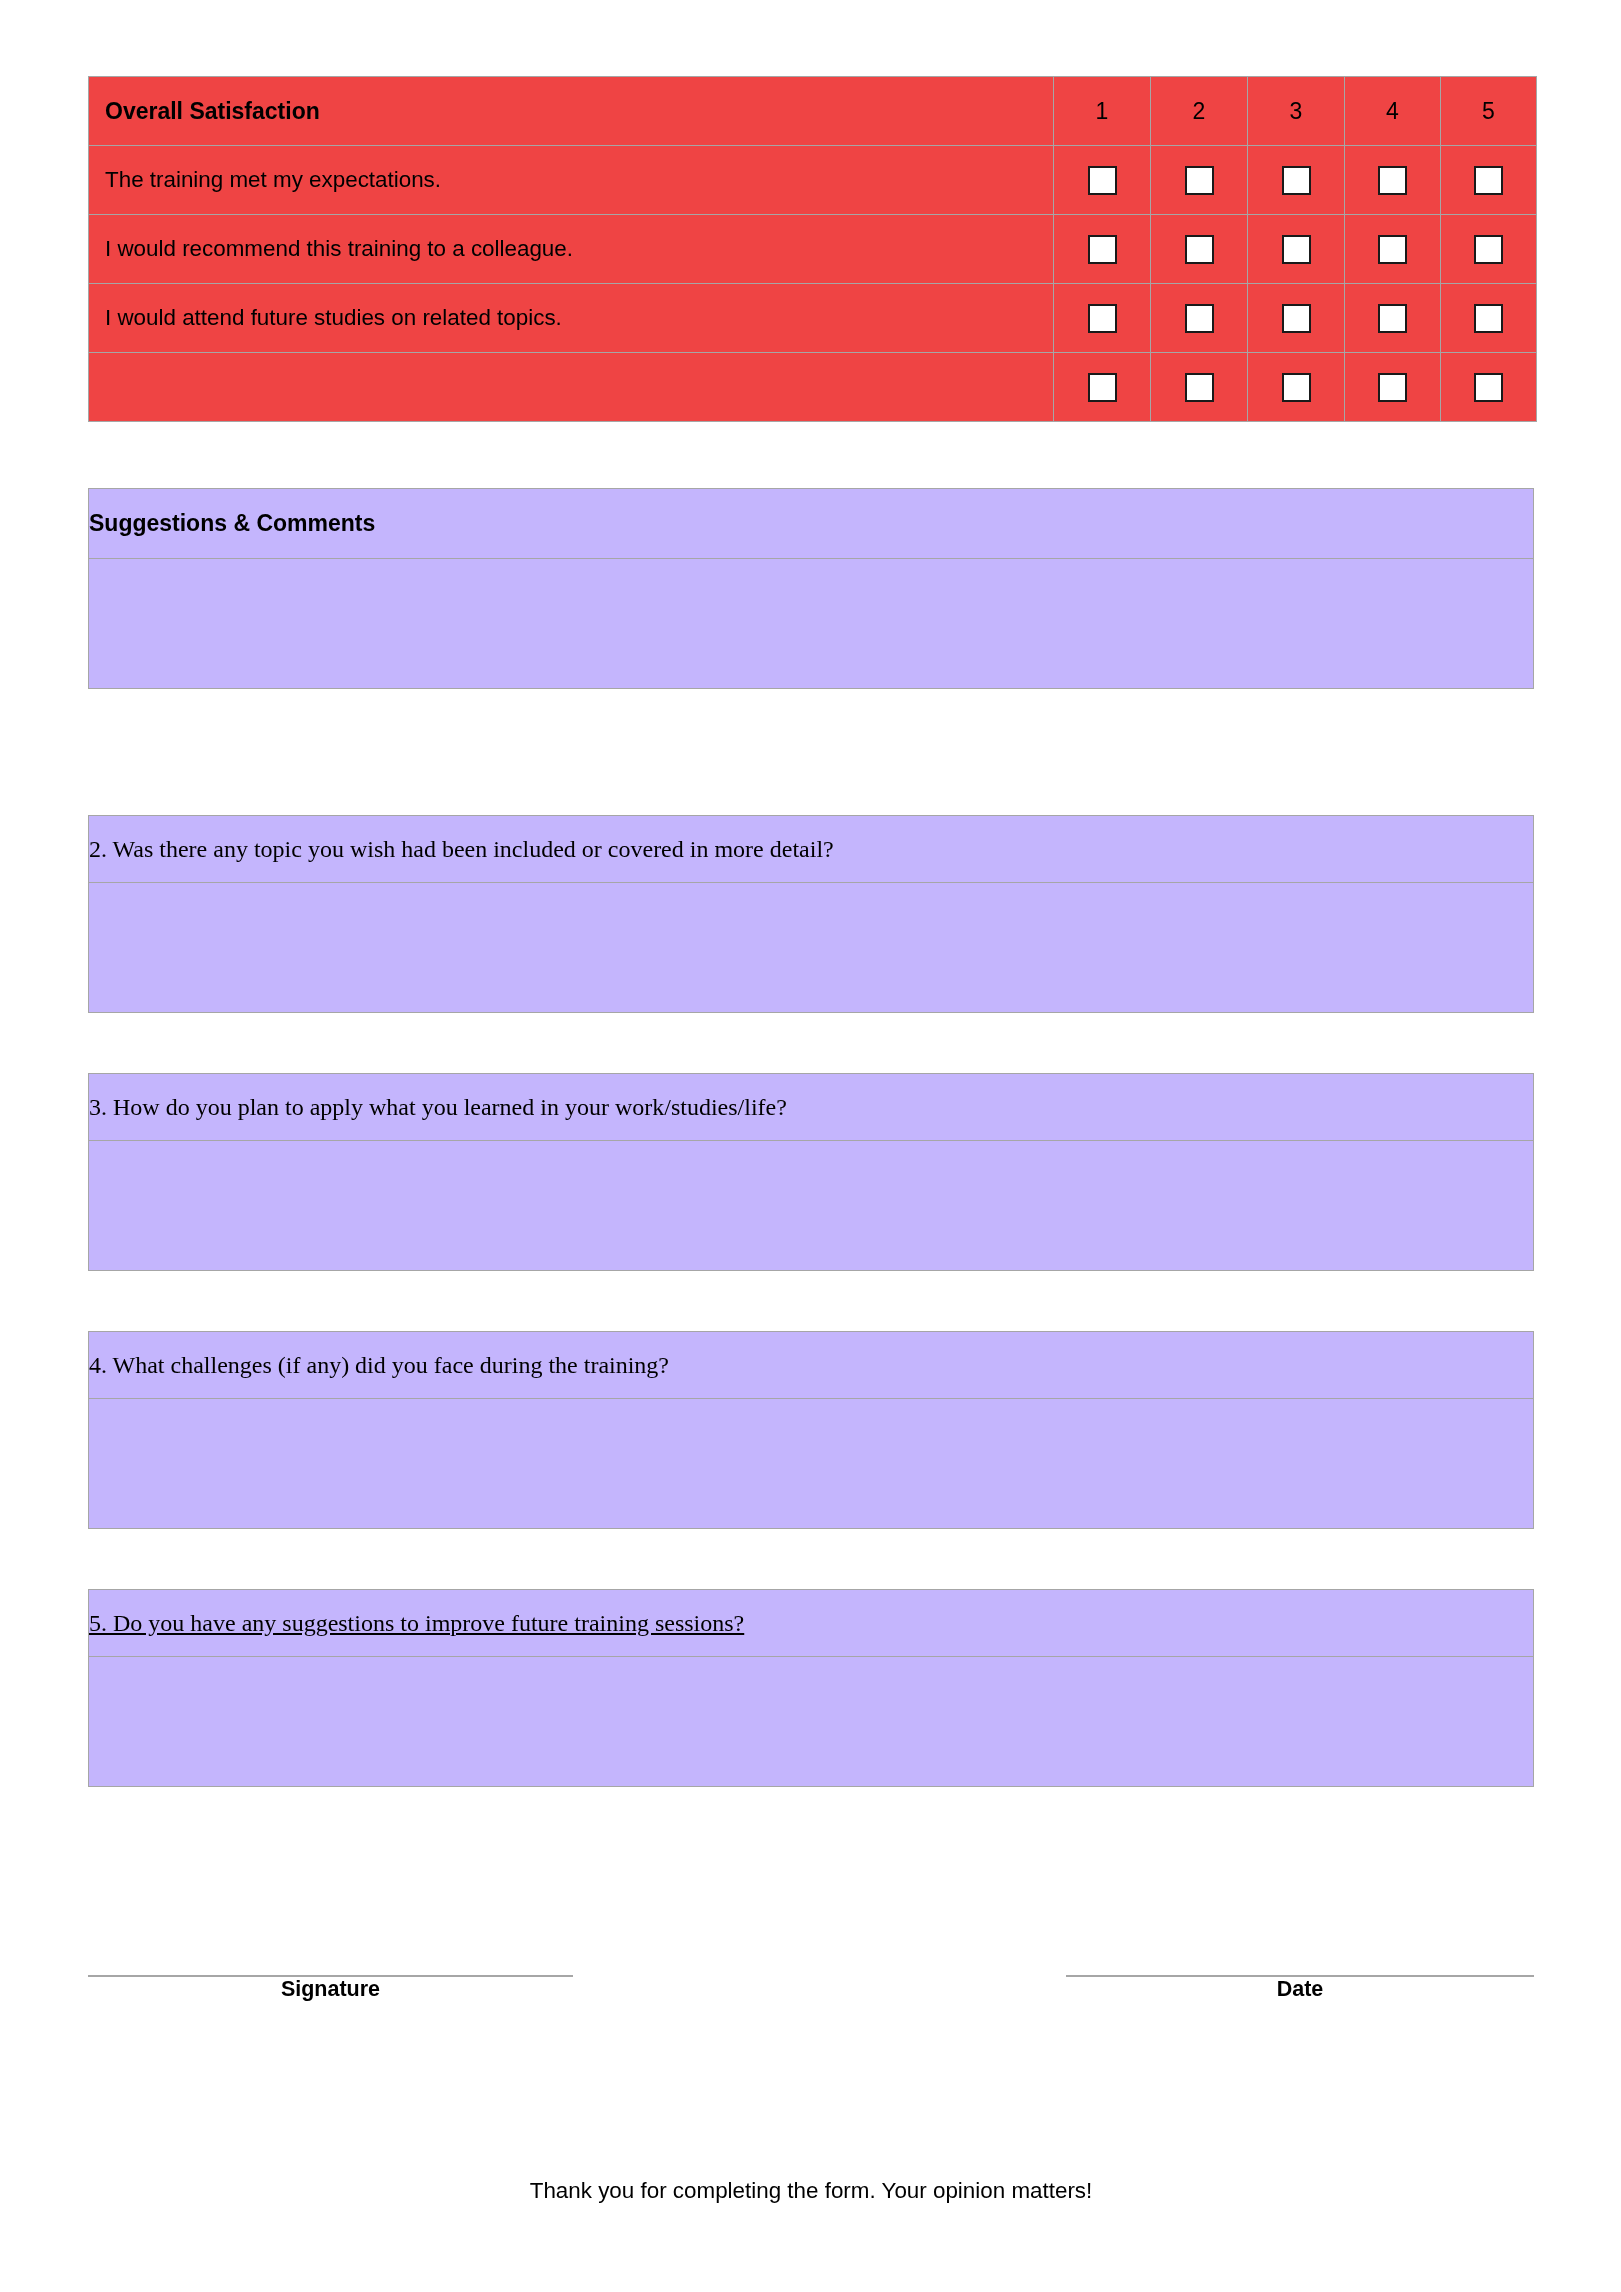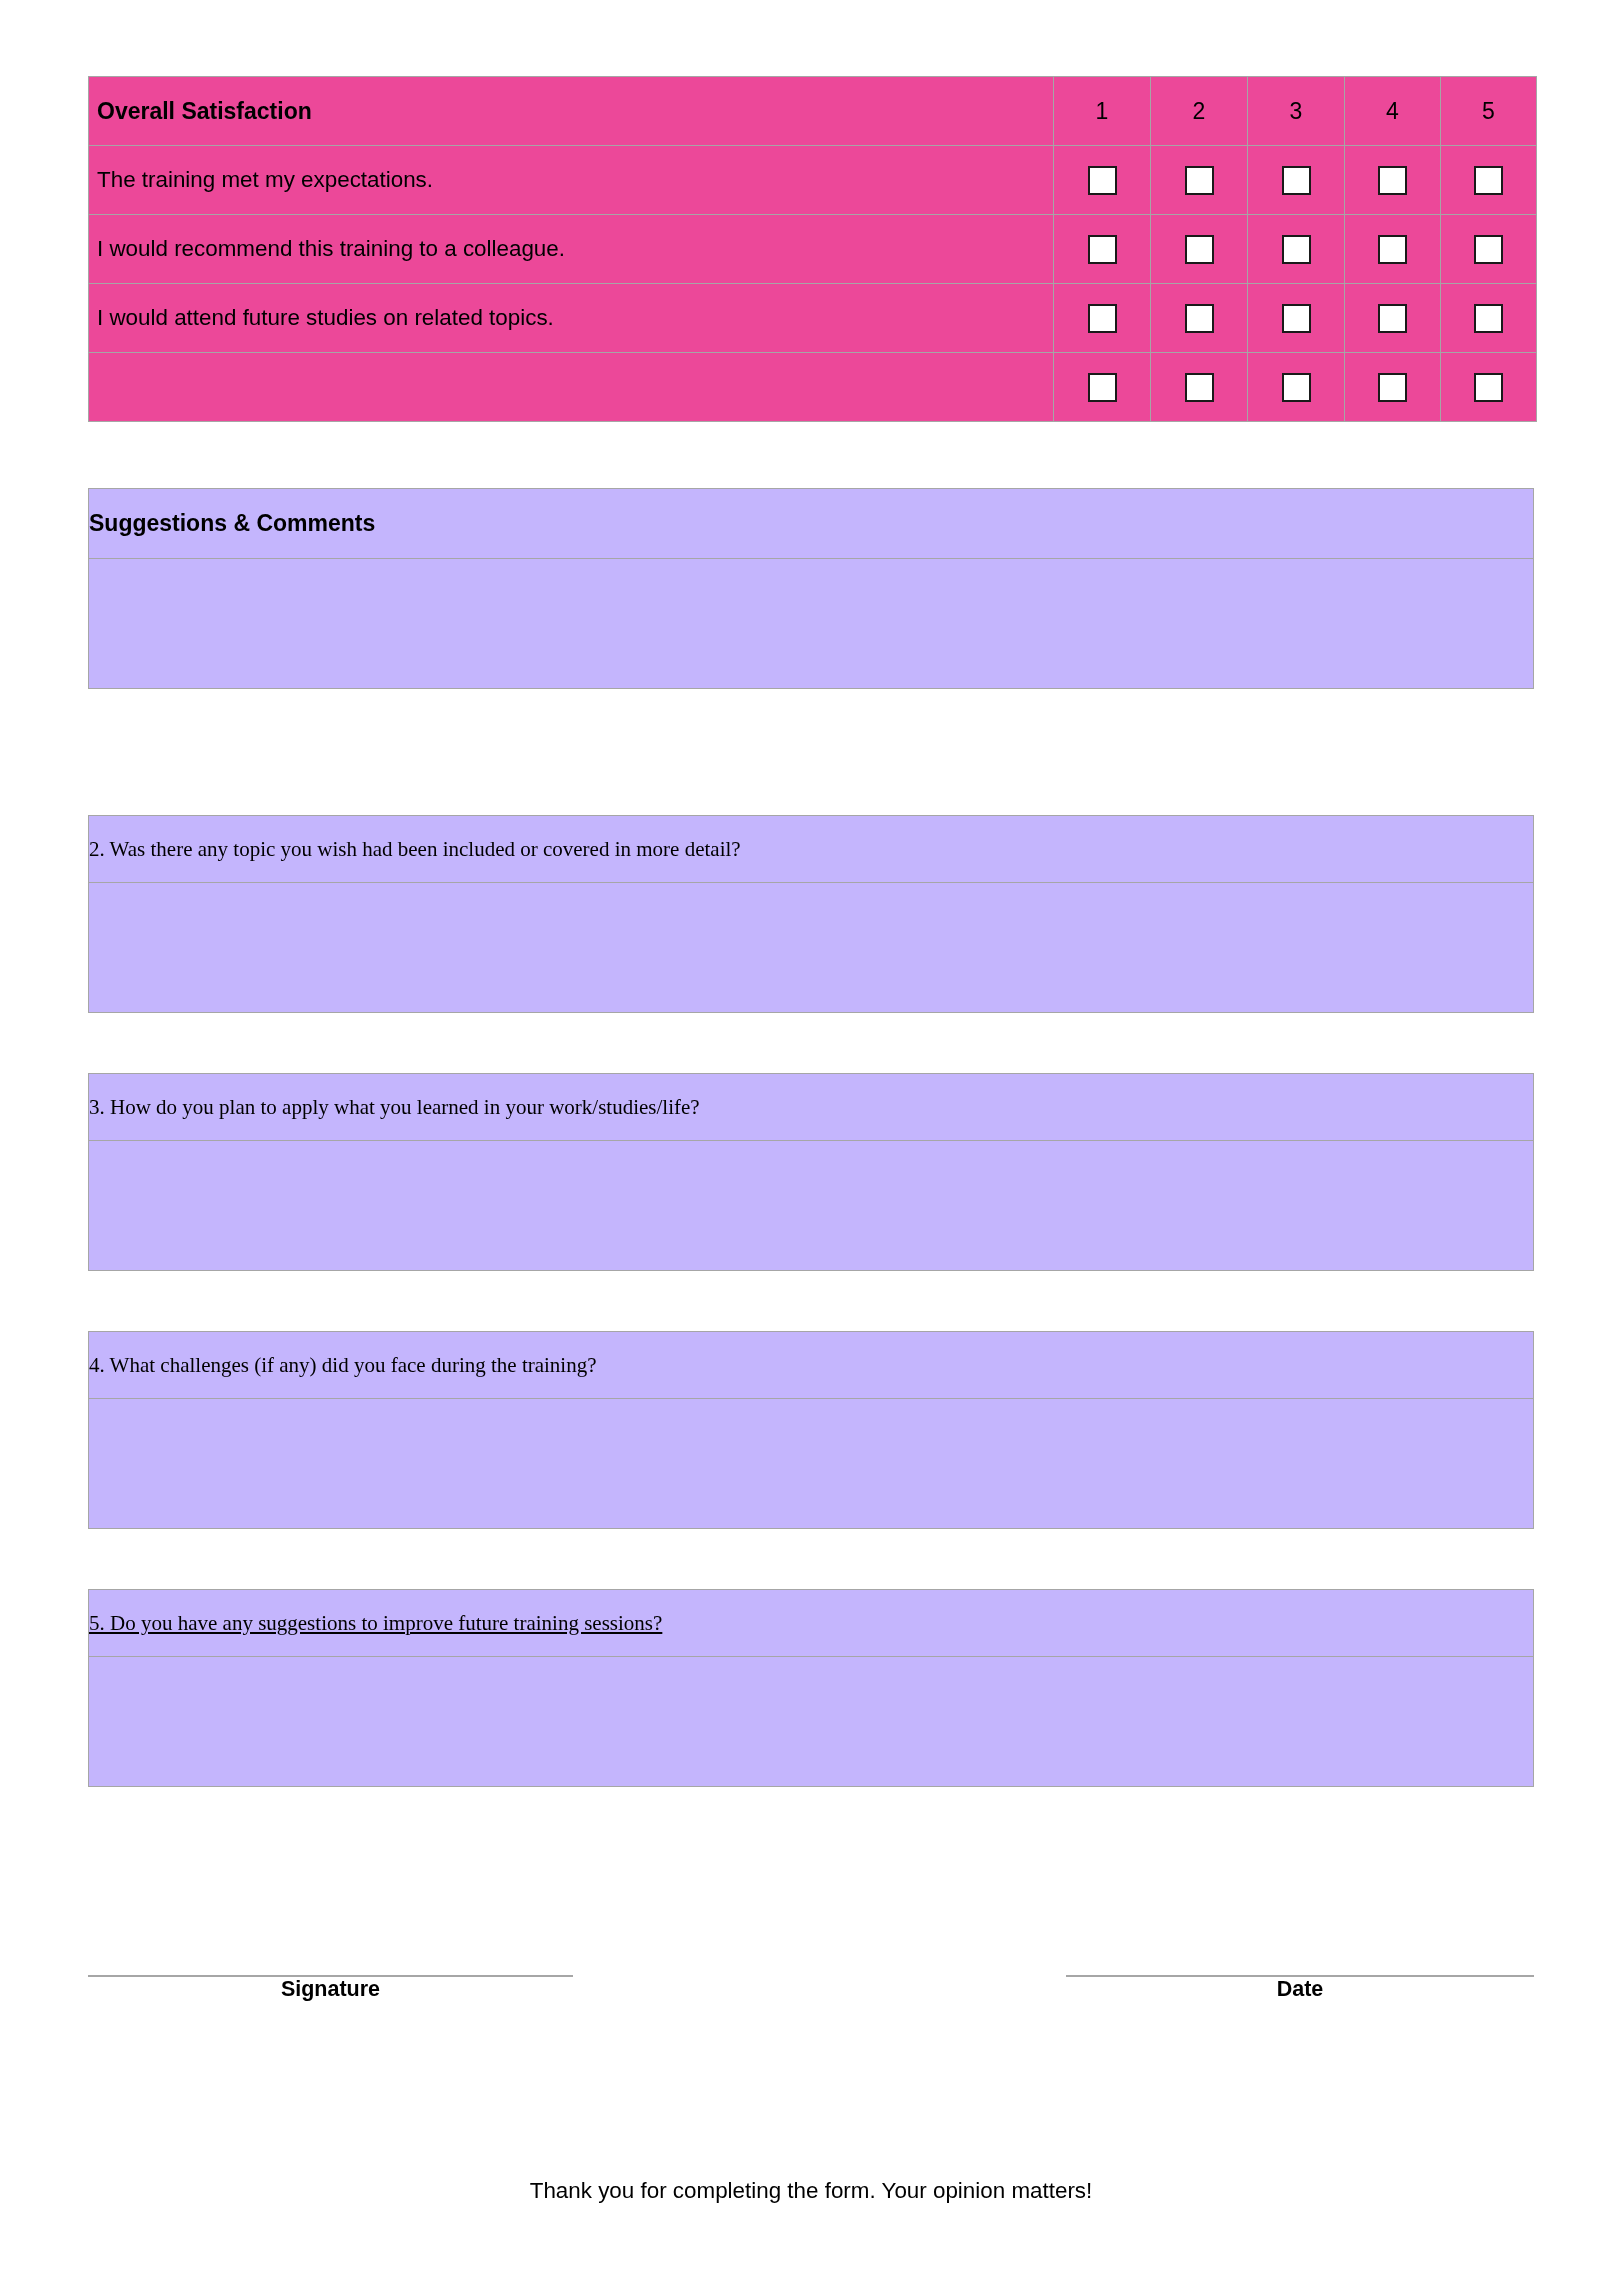--- a/index.html
+++ b/index.html
@@ -28,23 +28,23 @@
 
   
   .form-table {
     width: 100%;
     border-collapse: collapse;
     table-layout: fixed;
   }
   .form-table td,
   .form-table th {
     border: 1.8px solid #a6a6a6;
-    padding: 8px;
+    padding: 16px;
     vertical-align: middle;
-    background: #ec4899;
+    background: #ef4444;
   }
 
   
   #satisfaction-table {
     position: absolute;
     left: 0;
     top: 76px;
     width: 1446px;
   }
   #satisfaction-table td { height: 69px; }
@@ -110,21 +110,21 @@
     text-align: left;
     padding-left: 14.3px;
     font-size: 22.4px;
     font-weight: normal;
     font-family: "Liberation Sans", sans-serif;
   }
   .question-cell-serif {
     height: 67px;
     text-align: left;
     padding-left: 14.3px;
-    font-size: 21px;
+    font-size: 24px;
     font-weight: normal;
     font-family: "Liberation Serif", serif;
   }
   .answer-cell {
     height: 130px;
   }
 
   
   #signature-area {
     position: absolute;

